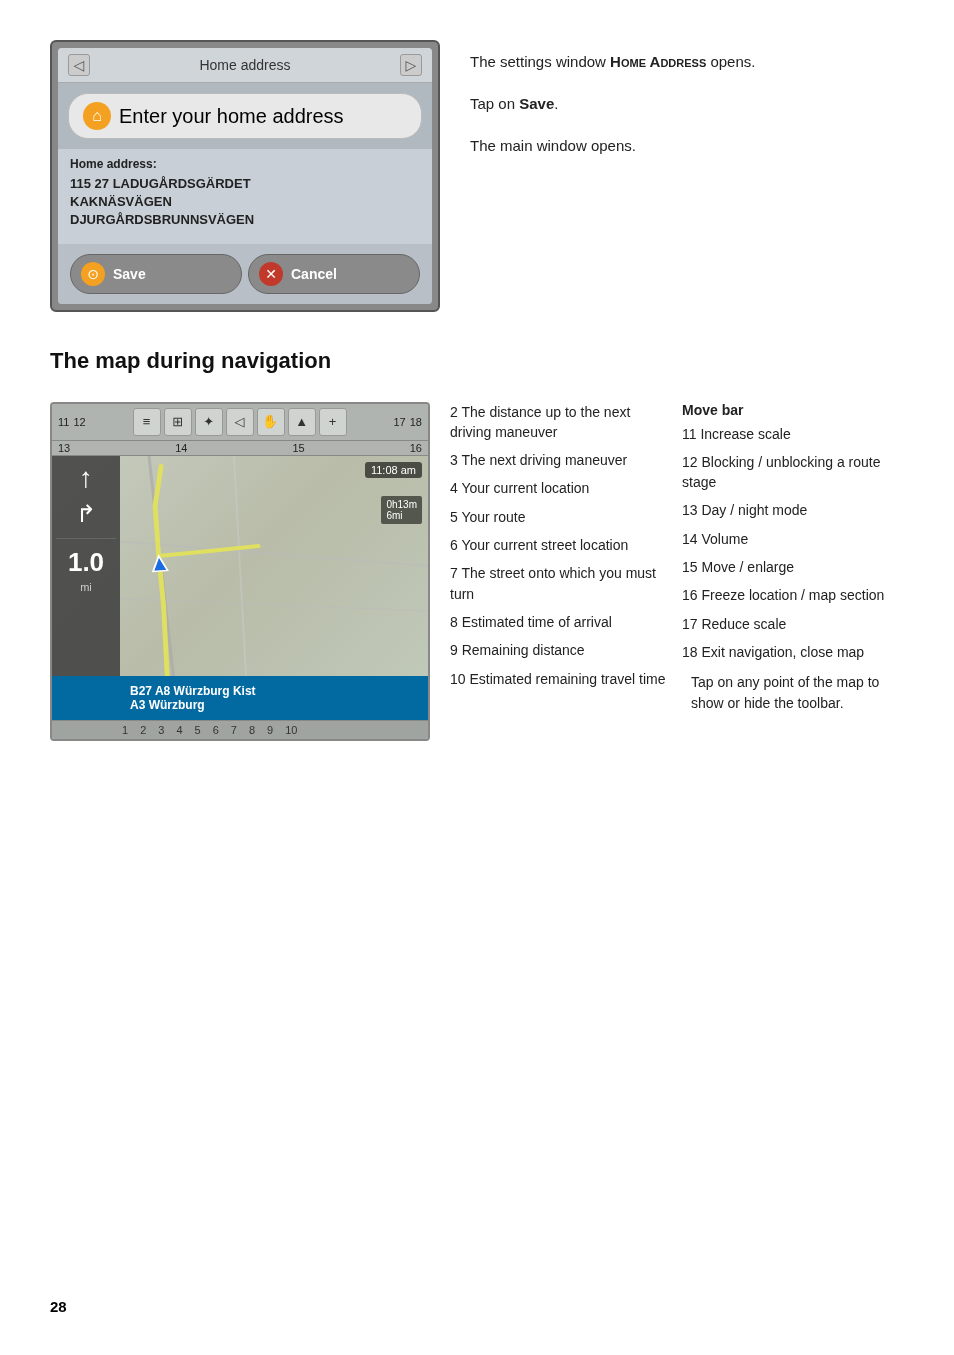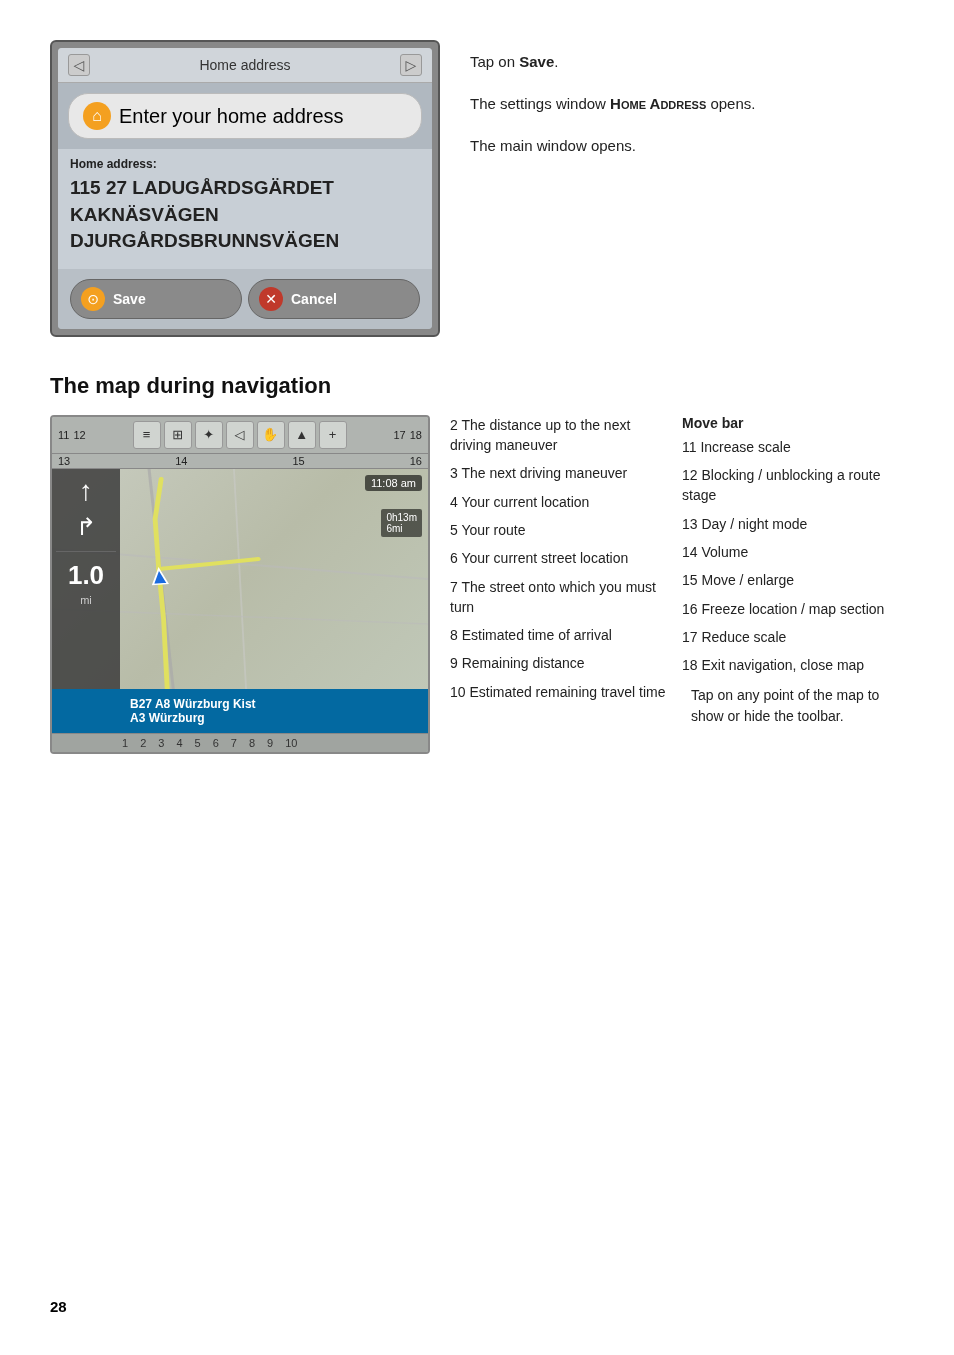--- a/index.html
+++ b/index.html
@@ -94,21 +94,21 @@
       padding: 8px 12px 14px 12px;
       background: #c8cfd6;
     }
     .address-label {
       font-size: 12px;
       font-weight: bold;
       color: #222;
       margin-bottom: 4px;
     }
     .address-value {
-      font-size: 19px;
+      font-size: 13px;
       font-weight: bold;
       color: #222;
       line-height: 1.4;
     }
 
     .device-buttons {
       display: flex;
       gap: 6px;
       padding: 10px 12px;
       background: #b8bfc6;
@@ -159,21 +159,21 @@
       font-weight: bold;
     }
     .bold-text {
       font-weight: bold;
     }
 
     
     .section-heading {
       font-size: 22px;
       font-weight: bold;
-      margin-bottom: 16px;
+      margin-bottom: 28px;
       color: #111;
     }
 
     
     .bottom-section {
       display: flex;
       gap: 20px;
     }
 
     
@@ -382,24 +382,24 @@
         <div class="dev-btn dev-btn-cancel">
           <div class="dev-btn-icon">✕</div>
           <span class="dev-btn-label">Cancel</span>
         </div>
       </div>
     </div>
   </div>
 
   <div class="top-text">
     <p>
-      <span>Tap on </span><span class="bold-text">Save</span><span>.</span>
+      <span>The settings window </span><span class="brand-text">Home Address</span><span> opens.</span>
     </p>
     <p>
-      <span>The settings window </span><span class="brand-text">Home Address</span><span> opens.</span>
+      <span>Tap on </span><span class="bold-text">Save</span><span>.</span>
     </p>
     <p>The main window opens.</p>
   </div>
 </div>
 
 <h2 class="section-heading">The map during navigation</h2>
 
 <div class="bottom-section">
 
   <div class="map-container">

